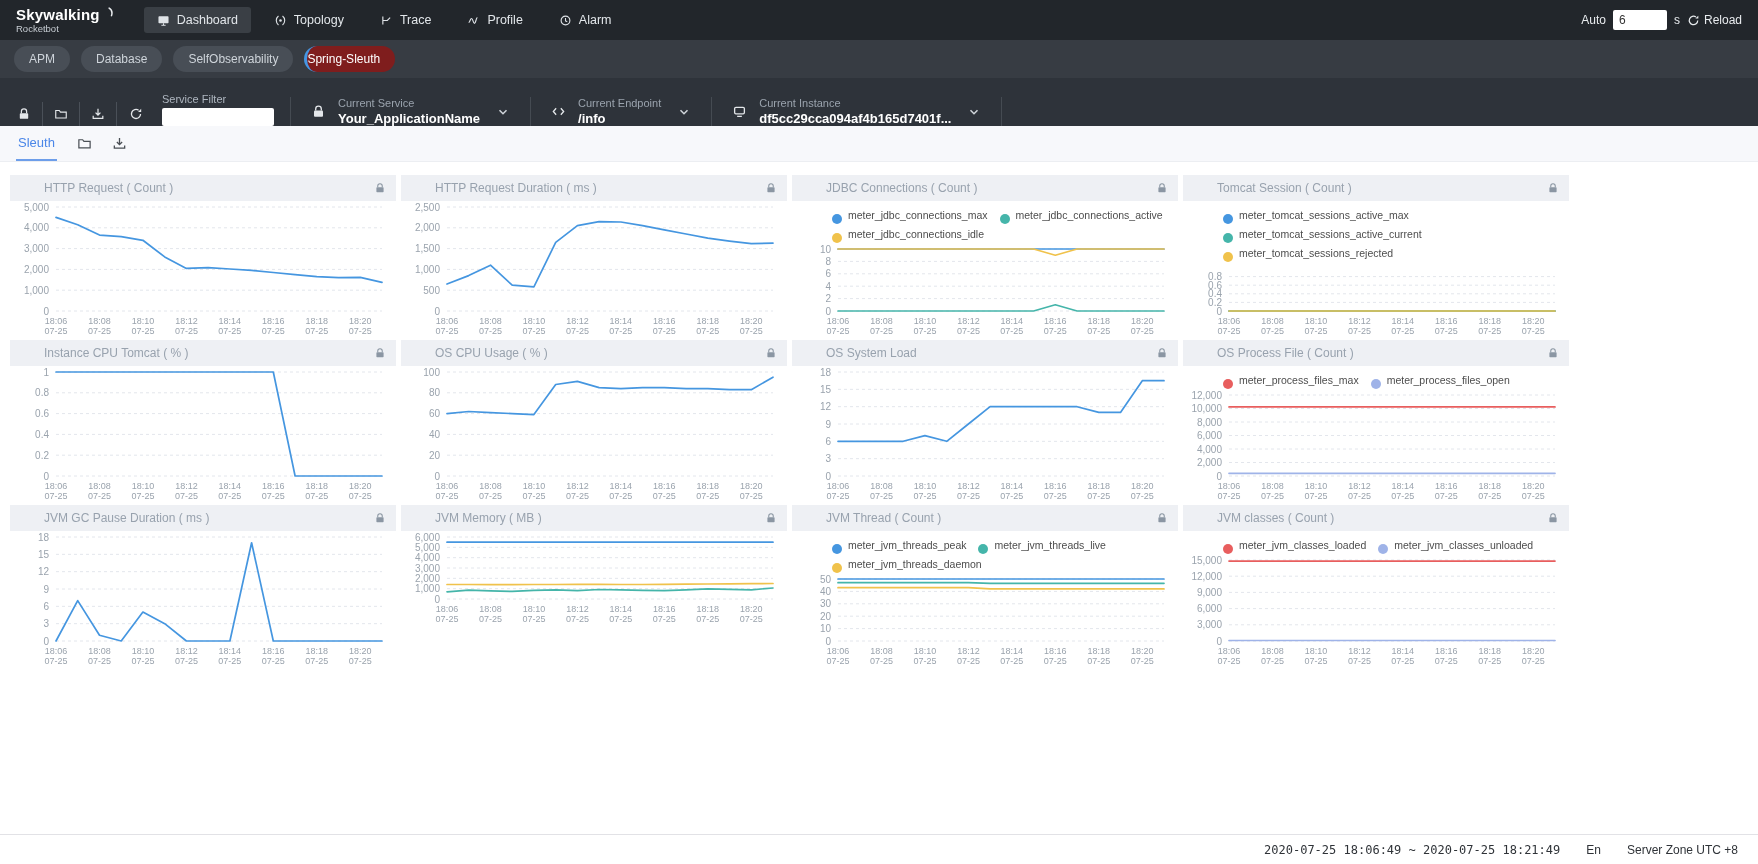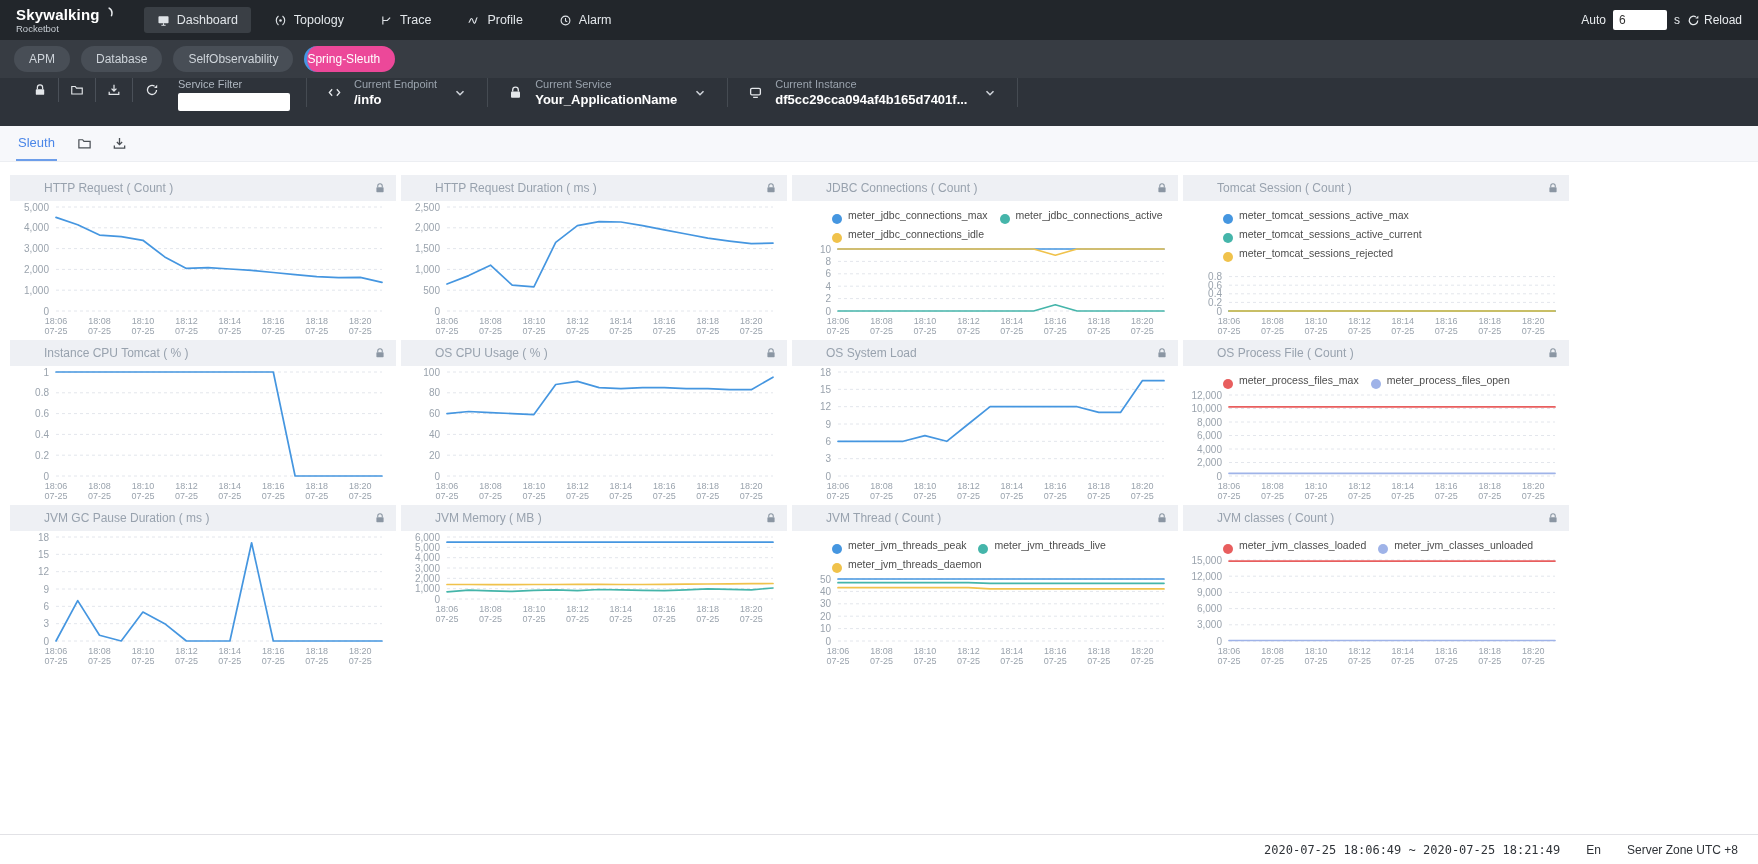--- a/index.html
+++ b/index.html
@@ -20,24 +20,24 @@
   .nav-item.active { background:#3a3f45; }
   .nav-item svg { color:#dfe3e7; }
   #main-nav { display:flex; align-items:center; }
   .nav-right { margin-left:auto; display:flex; align-items:center; gap:7px; font-size:12px; color:#e8ebee; }
   .nav-right input { width:54px; height:20px; border:none; border-radius:2px; padding:0 6px; font-size:12px; color:#333; font-family:inherit; }
   .reload-btn { display:flex; align-items:center; gap:4px; cursor:pointer; }
 
   
   .dash-tabs { height:38px; background:#373c43; display:flex; align-items:center; padding:0 14px; gap:11px; }
   .dash-tab { background:#484e56; color:#ced4da; font-size:12px; padding:6px 15px; border-radius:13px; cursor:pointer; }
-  .dash-tab.active { background:#ec4899; color:#fff; border-left:3px solid #4596e3; padding-left:0; }
+  .dash-tab.active { background:#7f1d1d; color:#fff; border-left:3px solid #4596e3; padding-left:0; }
 
   
-  .toolbar { height:48px; background:#2e333a; display:flex; align-items:flex-start; color:#e8ebee; padding-left:22px; }
+  .toolbar { height:48px; background:#2e333a; display:flex; align-items:flex-end; color:#e8ebee; padding-left:6px; }
   .tool-group { display:flex; align-items:center; }
   .tool-icon { width:37px; height:24px; display:flex; align-items:center; justify-content:center; color:#e4e7ea; cursor:pointer; border-right:1px solid #4a5058; }
   .tool-icon:last-child { border-right:none; }
   .filter-group { display:flex; flex-direction:column; justify-content:center; margin:0 16px 0 8px; gap:3px; }
   .filter-label { font-size:11px; color:#aeb6bf; }
   .filter-input { width:112px; height:18px; border:none; border-radius:2px; padding:0 5px; font-size:11px; }
   .selectors { display:flex; align-items:stretch; }
   .selector { display:flex; align-items:center; gap:12px; padding:0 20px; border-left:1px solid #454b52; cursor:pointer; }
   .selector:last-child { border-right:1px solid #454b52; }
   .selector svg.lead { color:#e4e7ea; }
@@ -206,37 +206,37 @@
         </svg>
       </span>
   </div>
   <div class="filter-group">
     <label class="filter-label">Service Filter</label>
     <input class="filter-input" value="" style="">
   </div>
   <div id="selectors" class="selectors">
       <div class="selector">
         <svg width="15" height="15" viewBox="0 0 16 16" class="lead">
+          <use href="#i-lock"></use>
+        </svg>
+        <div>
+          <div class="sel-label">Current Service</div>
+          <div class="sel-value">Your_ApplicationName</div>
+        </div>
+        <svg width="14" height="14" viewBox="0 0 16 16" class="chev">
+          <use href="#i-chevron"></use>
+        </svg>
+      </div>
+      <div class="selector">
+        <svg width="15" height="15" viewBox="0 0 16 16" class="lead">
           <use href="#i-code"></use>
         </svg>
         <div>
           <div class="sel-label">Current Endpoint</div>
           <div class="sel-value">/info</div>
-        </div>
-        <svg width="14" height="14" viewBox="0 0 16 16" class="chev">
-          <use href="#i-chevron"></use>
-        </svg>
-      </div>
-      <div class="selector">
-        <svg width="15" height="15" viewBox="0 0 16 16" class="lead">
-          <use href="#i-lock"></use>
-        </svg>
-        <div>
-          <div class="sel-label">Current Service</div>
-          <div class="sel-value">Your_ApplicationName</div>
         </div>
         <svg width="14" height="14" viewBox="0 0 16 16" class="chev">
           <use href="#i-chevron"></use>
         </svg>
       </div>
       <div class="selector">
         <svg width="15" height="15" viewBox="0 0 16 16" class="lead">
           <use href="#i-instance"></use>
         </svg>
         <div>

